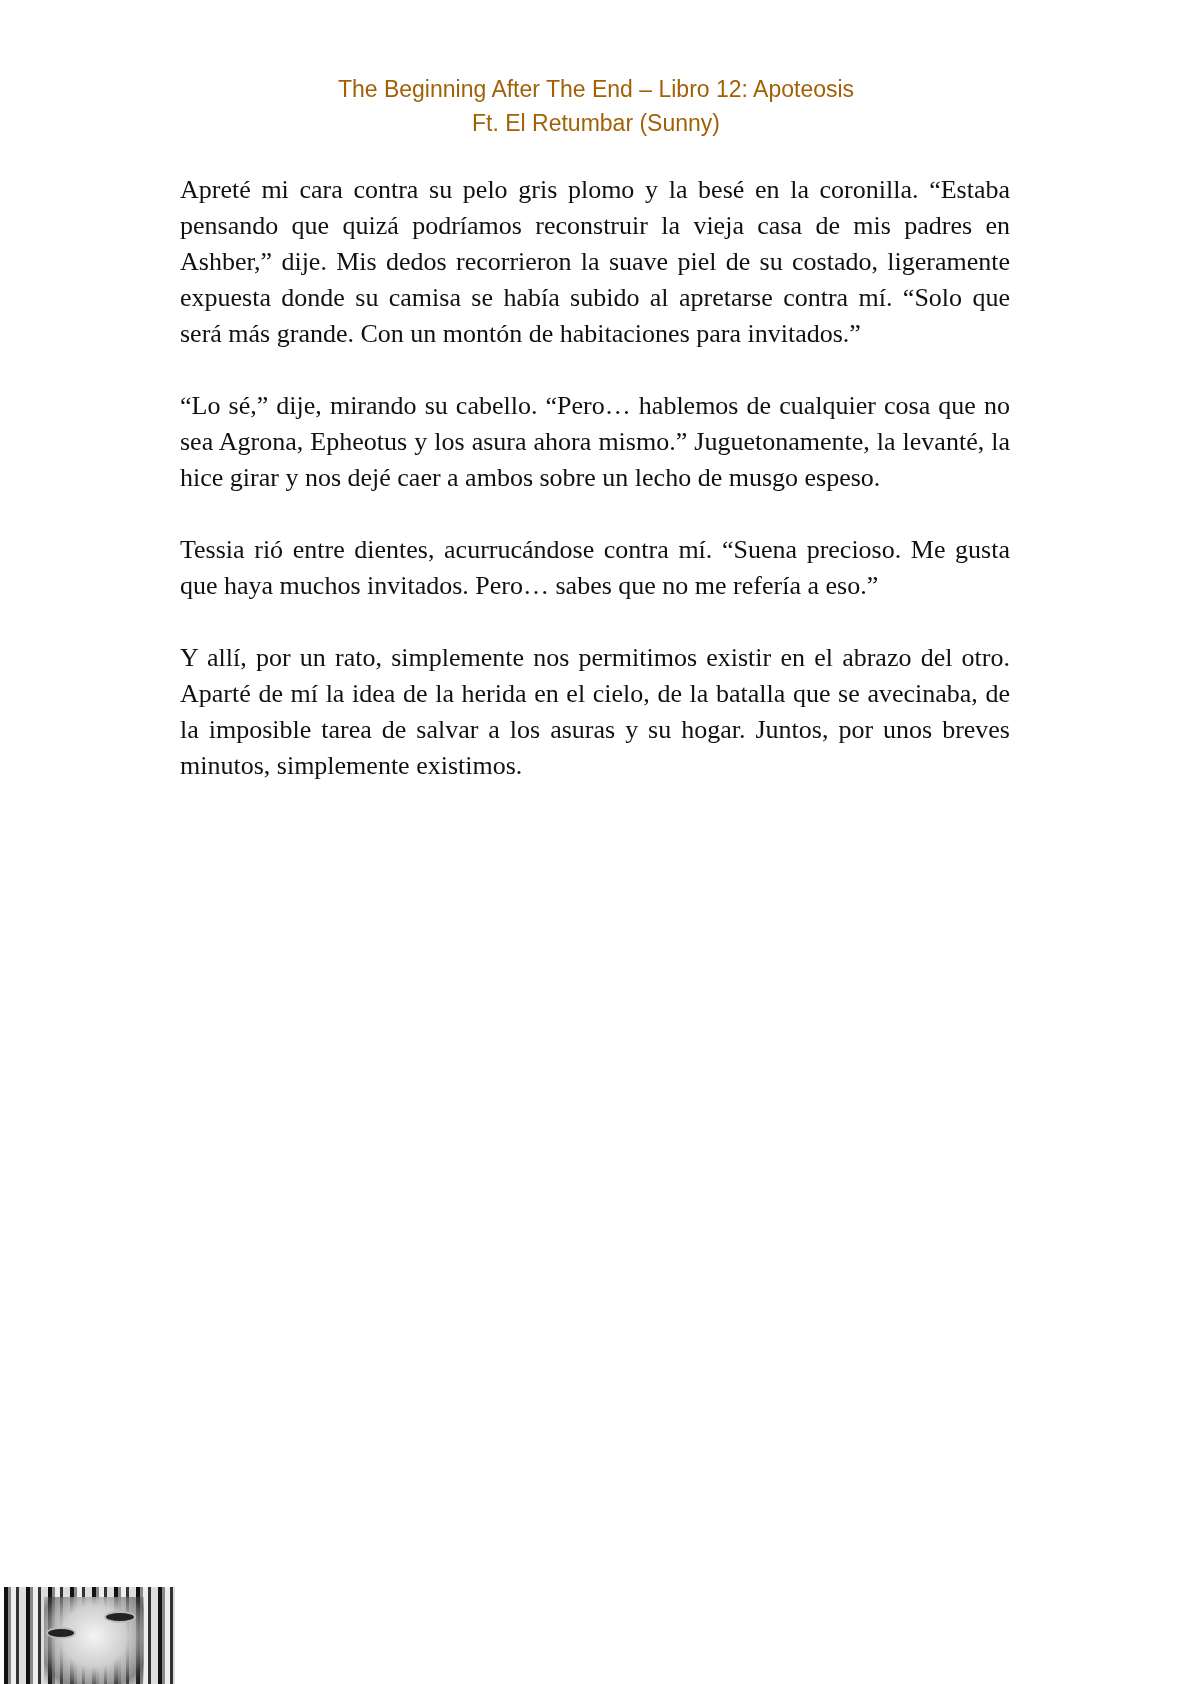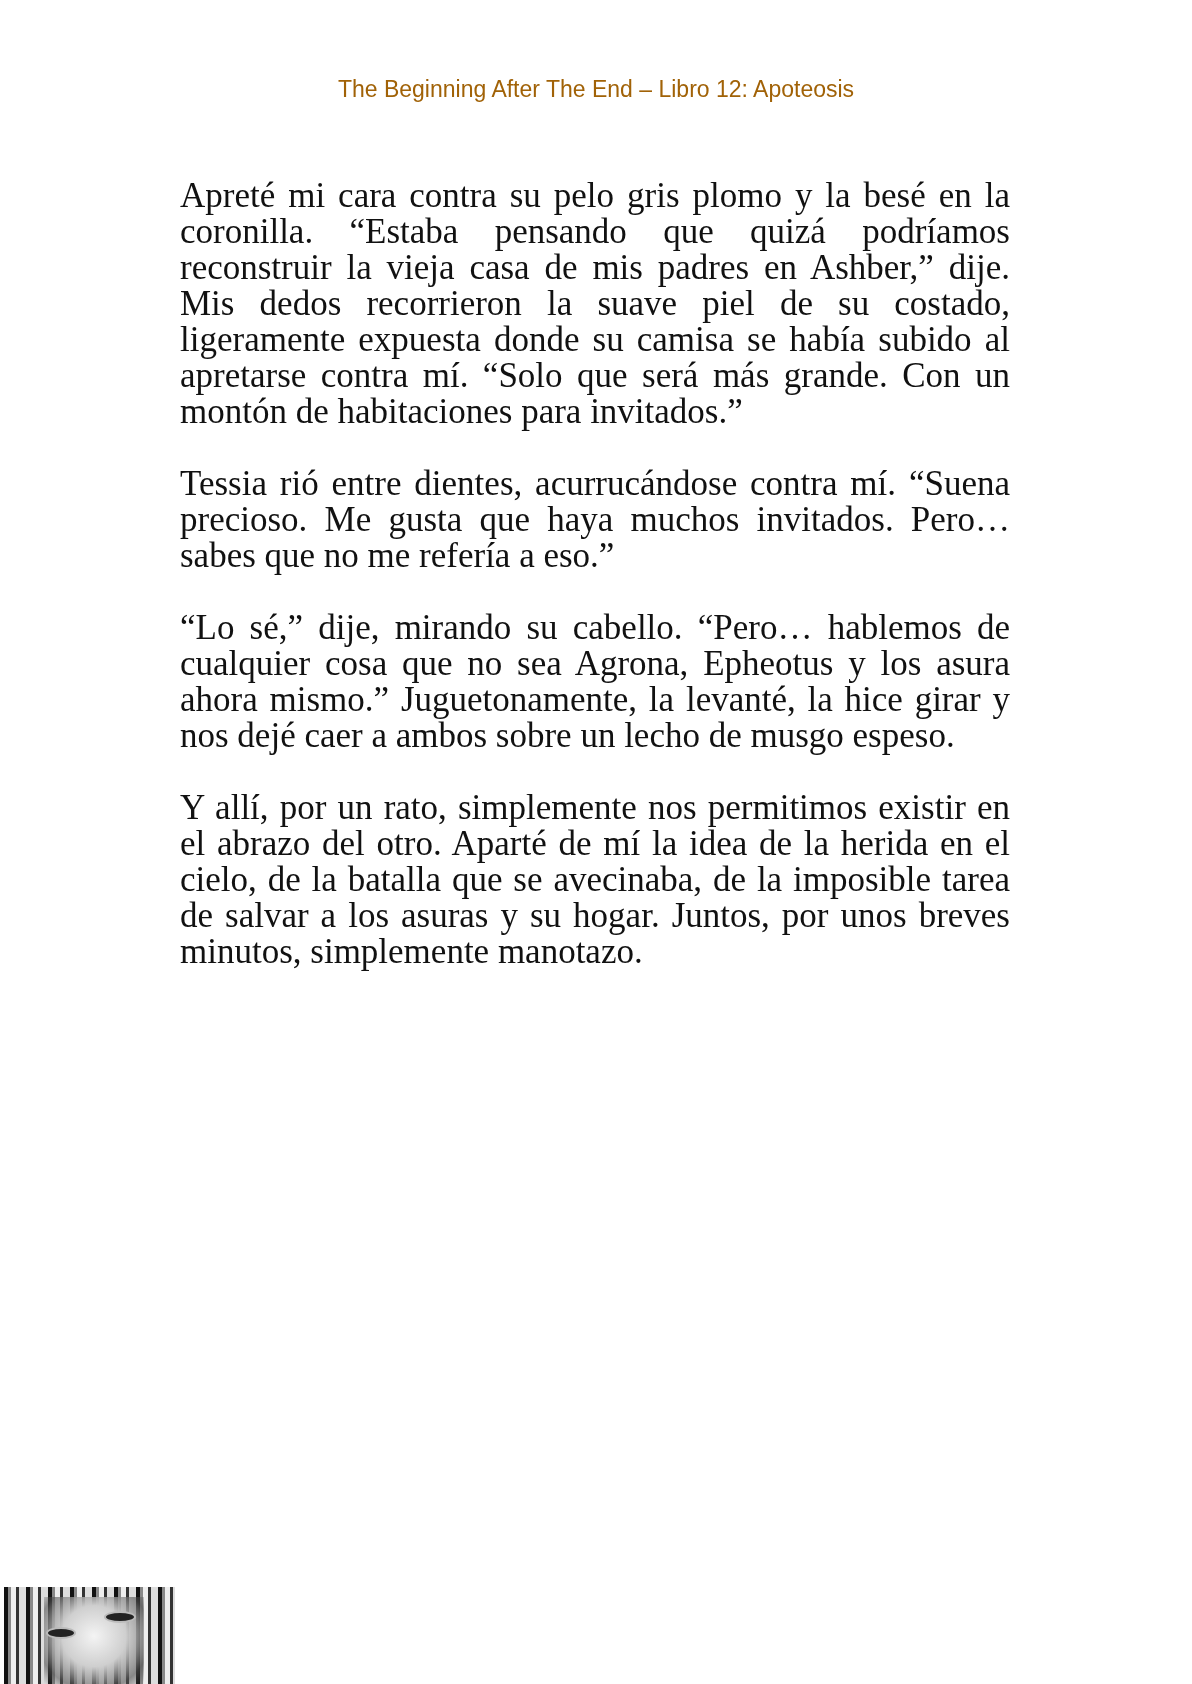--- a/index.html
+++ b/index.html
@@ -2,22 +2,22 @@
 <html><head>
   <meta charset="utf-8">
   <style>
     html, body { margin: 0; padding: 0; background: #ffffff; }
     body { width: 1192px; height: 1684px; position: relative; overflow: hidden; }
     .header {
       position: absolute; top: 72px; left: 0; width: 1192px; text-align: center;
       font-family: "Liberation Sans", sans-serif; font-size: 23px; line-height: 34px; color: #a16207;
     }
     .body-text {
-      position: absolute; top: 178px; left: 180px; width: 830px;
-      font-family: "Liberation Serif", serif; font-size: 35px; line-height: 36px; color: #111;
+      position: absolute; top: 172px; left: 180px; width: 830px;
+      font-family: "Liberation Serif", serif; font-size: 26px; line-height: 36px; color: #111;
       text-align: justify;
     }
     .body-text p { margin: 0 0 36px 0; }
     .thumb {
       position: absolute; left: 4px; top: 1587px; width: 171px; height: 97px;
       background:
         repeating-linear-gradient(90deg, #111 0 4px, #888 4px 7px, #eee 7px 12px, #333 12px 15px, #ddd 15px 22px),
         linear-gradient(180deg, #ccc, #555);
       filter: grayscale(1);
     }
@@ -25,27 +25,28 @@
       position: absolute; left: 40px; top: 10px; width: 100px; height: 87px;
       background: radial-gradient(ellipse at 50% 45%, #f4f4f4 0%, #cfcfcf 45%, rgba(80,80,80,0.6) 80%, rgba(0,0,0,0) 100%);
     }
     .thumb .eye { position: absolute; height: 8px; border-radius: 50%; background: #222; border: 2px solid #bbb; }
   </style>
 </head>
 <body>
 
 <div class="header">
   <div>The Beginning After The End – Libro 12: Apoteosis</div>
+  <div>Ft. El Retumbar (Sunny)</div>
 </div>
 
 <div class="body-text">
   <p>Apreté mi cara contra su pelo gris plomo y la besé en la coronilla. “Estaba pensando que quizá podríamos reconstruir la vieja casa de mis padres en Ashber,” dije. Mis dedos recorrieron la suave piel de su costado, ligeramente expuesta donde su camisa se había subido al apretarse contra mí. “Solo que será más grande. Con un montón de habitaciones para invitados.”</p>
+  <p>“Lo sé,” dije, mirando su cabello. “Pero… hablemos de cualquier cosa que no sea Agrona, Epheotus y los asura ahora mismo.” Juguetonamente, la levanté, la hice girar y nos dejé caer a ambos sobre un lecho de musgo espeso.</p>
   <p>Tessia rió entre dientes, acurrucándose contra mí. “Suena precioso. Me gusta que haya muchos invitados. Pero… sabes que no me refería a eso.”</p>
-  <p>“Lo sé,” dije, mirando su cabello. “Pero… hablemos de cualquier cosa que no sea Agrona, Epheotus y los asura ahora mismo.” Juguetonamente, la levanté, la hice girar y nos dejé caer a ambos sobre un lecho de musgo espeso.</p>
-  <p>Y allí, por un rato, simplemente nos permitimos existir en el abrazo del otro. Aparté de mí la idea de la herida en el cielo, de la batalla que se avecinaba, de la imposible tarea de salvar a los asuras y su hogar. Juntos, por unos breves minutos, simplemente manotazo.</p>
+  <p>Y allí, por un rato, simplemente nos permitimos existir en el abrazo del otro. Aparté de mí la idea de la herida en el cielo, de la batalla que se avecinaba, de la imposible tarea de salvar a los asuras y su hogar. Juntos, por unos breves minutos, simplemente existimos.</p>
 </div>
 
 <div class="thumb">
   <div class="face">
     <div class="eye" style="left:2px; top:30px; width:26px;"></div>
     <div class="eye" style="left:60px; top:14px; width:28px;"></div>
   </div>
 </div>
 
 </body></html>

